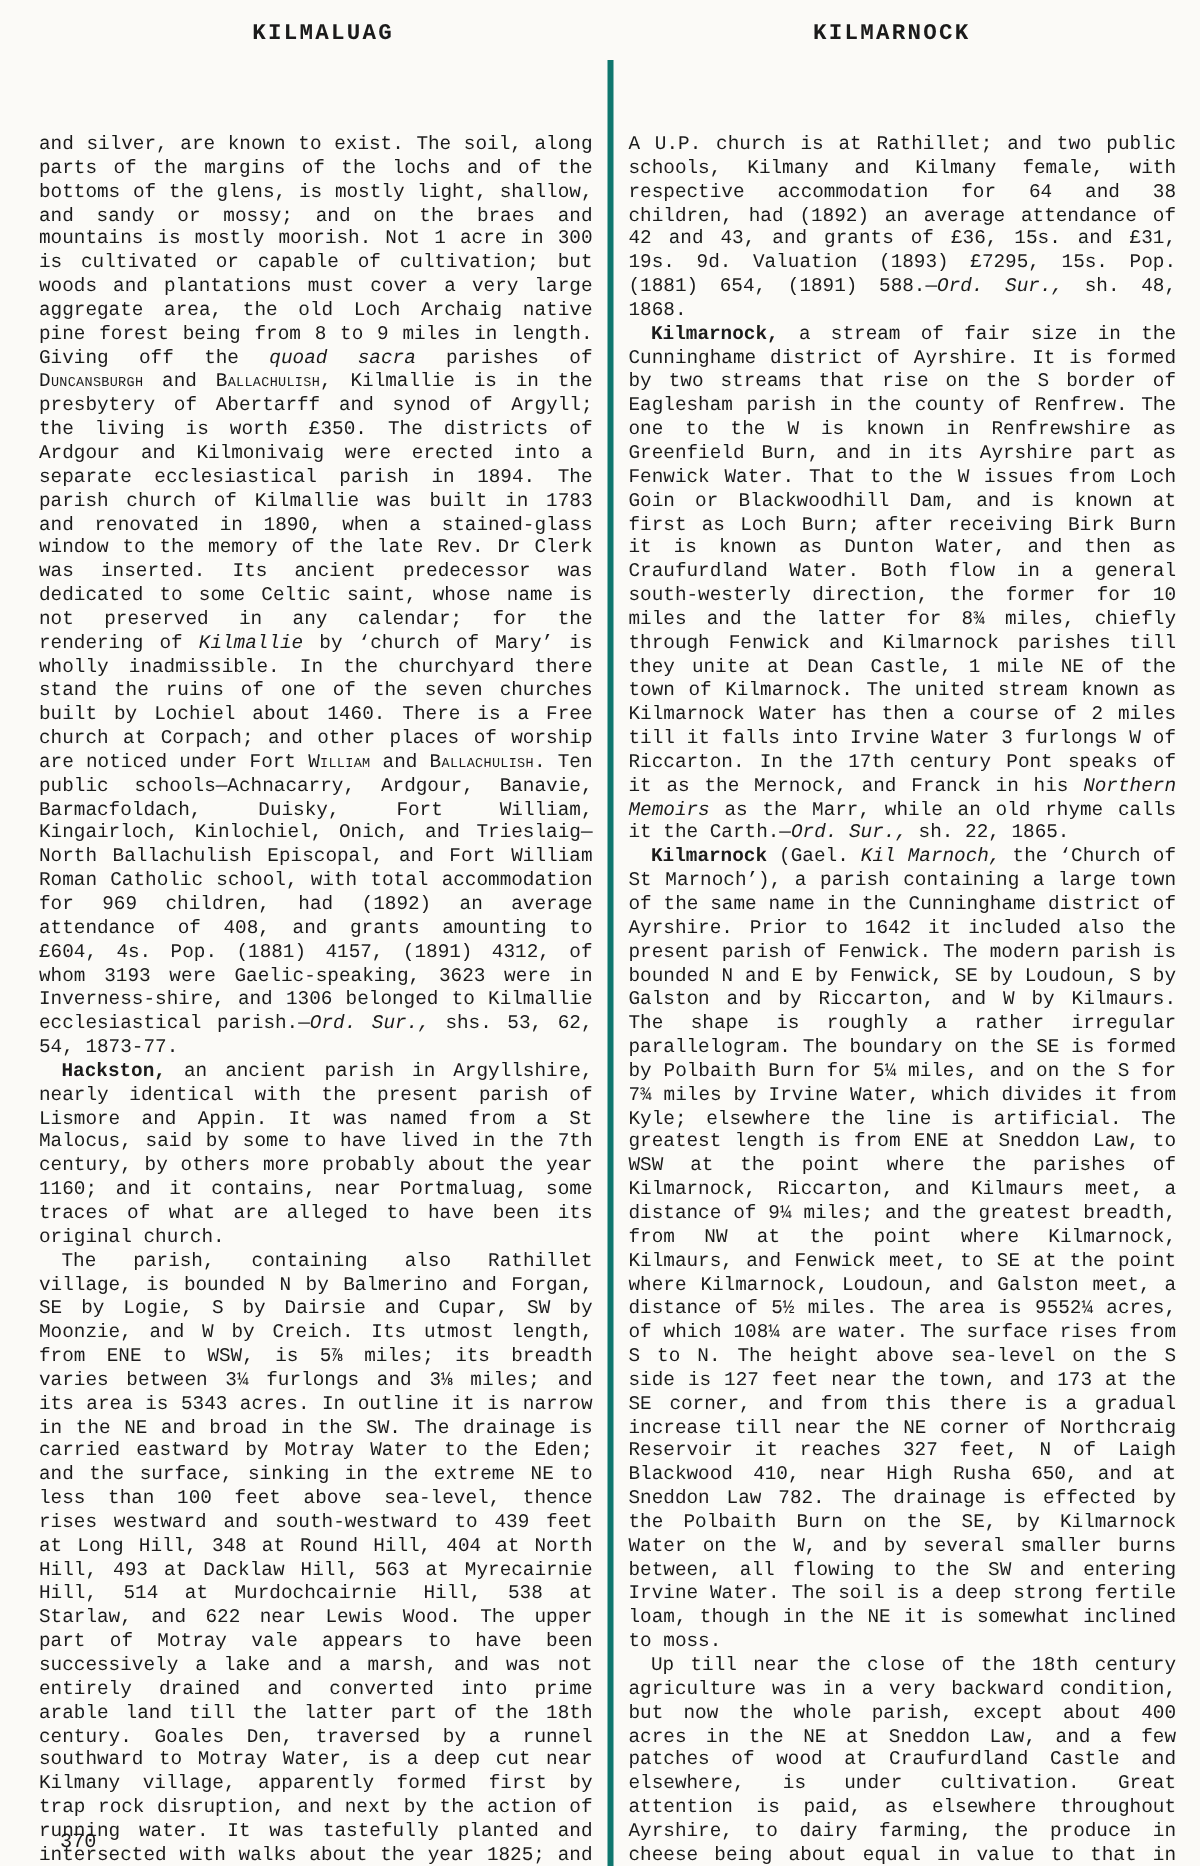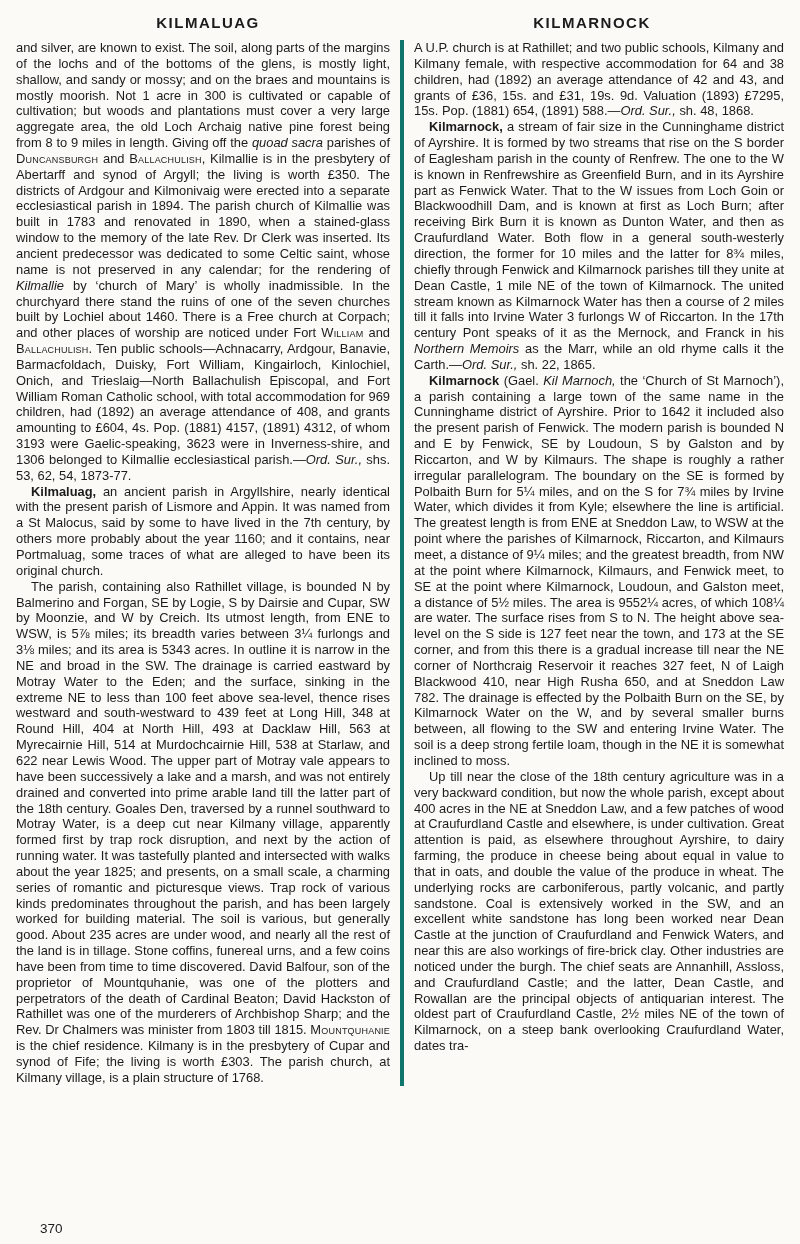--- a/index.html
+++ b/index.html
@@ -6,22 +6,22 @@
   body {
     width: 800px;
     height: 1244px;
     background: #fbfaf7;
     overflow: hidden;
   }
   .page {
     box-sizing: border-box;
     width: 800px;
     height: 1244px;
-    padding: 10px 16px 6px 16px;
-    font-family: Liberation Sans, sans-serif;
+    padding: 10px 16px 6px 26px;
+    font-family: Liberation Mono, monospace;
     color: #1b1b1b;
     position: relative;
   }
   .running-heads { display: flex; }
   .head {
     width: 50%;
     text-align: center;
     font-weight: bold;
     font-size: 15px;
     letter-spacing: 1.5px;
@@ -31,21 +31,21 @@
   .col {
     box-sizing: border-box;
     width: 50%;
     font-size: 12.9px;
     line-height: 15.85px;
     text-align: justify;
   }
   .col-left  { padding-right: 10px; }
   .col-right { padding-left: 10px; border-left: 4px solid #0f766e; }
   .para { margin: 0; text-indent: 15px; }
-  .para.noindent { text-indent: 0; }
+  .para.noindent { text-indent: 0; margin-top: 48px; }
   .i  { font-style: italic; }
   .b  { font-weight: bold; }
   .sc { font-variant: small-caps; letter-spacing: 0.2px; }
   .page-number {
     position: absolute;
     left: 40px;
     bottom: 8px;
     font-size: 13.5px;
   }
 </style>
@@ -55,21 +55,21 @@
 <div class="page">
 
   <header class="running-heads">
     <div class="head">KILMALUAG</div>
     <div class="head">KILMARNOCK</div>
   </header>
 
   <main class="columns">
     <section class="col col-left">
         <p class="para noindent"><span>and silver, are known to exist.  The soil, along parts of the margins of the lochs and of the bottoms of the glens, is mostly light, shallow, and sandy or mossy; and on the braes and mountains is mostly moorish.  Not 1 acre in 300 is cultivated or capable of cultivation; but woods and plantations must cover a very large aggregate area, the old Loch Archaig native pine forest being from 8 to 9 miles in length.  Giving off the </span><span class="i">quoad sacra</span><span> parishes of </span><span class="sc">Duncansburgh</span><span> and </span><span class="sc">Ballachulish</span><span>, Kilmallie is in the presbytery of Abertarff and synod of Argyll; the living is worth £350.  The districts of Ardgour and Kilmonivaig were erected into a separate ecclesiastical parish in 1894.  The parish church of Kilmallie was built in 1783 and renovated in 1890, when a stained-glass window to the memory of the late Rev. Dr Clerk was inserted.  Its ancient predecessor was dedicated to some Celtic saint, whose name is not preserved in any calendar; for the rendering of </span><span class="i">Kilmallie</span><span> by ‘church of Mary’ is wholly inadmissible.  In the churchyard there stand the ruins of one of the seven churches built by Lochiel about 1460.  There is a Free church at Corpach; and other places of worship are noticed under Fort </span><span class="sc">William</span><span> and </span><span class="sc">Ballachulish</span><span>.  Ten public schools—Achnacarry, Ardgour, Banavie, Barmacfoldach, Duisky, Fort William, Kingairloch, Kinlochiel, Onich, and Trieslaig—North Ballachulish Episcopal, and Fort William Roman Catholic school, with total accommodation for 969 children, had (1892) an average attendance of 408, and grants amounting to £604, 4s.  Pop. (1881) 4157, (1891) 4312, of whom 3193 were Gaelic-speaking, 3623 were in Inverness-shire, and 1306 belonged to Kilmallie ecclesiastical parish.—</span><span class="i">Ord. Sur.,</span><span> shs. 53, 62, 54, 1873-77.</span></p>
-        <p class="para"><span class="b">Kilmaluag,</span><span> an ancient parish in Argyllshire, nearly identical with the present parish of Lismore and Appin.  It was named from a St Malocus, said by some to have lived in the 7th century, by others more probably about the year 1160; and it contains, near Portmaluag, some traces of what are alleged to have been its original church.</span></p>
+        <p class="para"><span class="b">Hackston,</span><span> an ancient parish in Argyllshire, nearly identical with the present parish of Lismore and Appin.  It was named from a St Malocus, said by some to have lived in the 7th century, by others more probably about the year 1160; and it contains, near Portmaluag, some traces of what are alleged to have been its original church.</span></p>
         <p class="para"><span>The parish, containing also Rathillet village, is bounded N by Balmerino and Forgan, SE by Logie, S by Dairsie and Cupar, SW by Moonzie, and W by Creich.  Its utmost length, from ENE to WSW, is 5⅞ miles; its breadth varies between 3¼ furlongs and 3⅛ miles; and its area is 5343 acres.  In outline it is narrow in the NE and broad in the SW.  The drainage is carried eastward by Motray Water to the Eden; and the surface, sinking in the extreme NE to less than 100 feet above sea-level, thence rises westward and south-westward to 439 feet at Long Hill, 348 at Round Hill, 404 at North Hill, 493 at Dacklaw Hill, 563 at Myrecairnie Hill, 514 at Murdochcairnie Hill, 538 at Starlaw, and 622 near Lewis Wood.  The upper part of Motray vale appears to have been successively a lake and a marsh, and was not entirely drained and converted into prime arable land till the latter part of the 18th century.  Goales Den, traversed by a runnel southward to Motray Water, is a deep cut near Kilmany village, apparently formed first by trap rock disruption, and next by the action of running water.  It was tastefully planted and intersected with walks about the year 1825; and presents, on a small scale, a charming series of romantic and picturesque views.  Trap rock of various kinds predominates throughout the parish, and has been largely worked for building material.  The soil is various, but generally good.  About 235 acres are under wood, and nearly all the rest of the land is in tillage.  Stone coffins, funereal urns, and a few coins have been from time to time discovered.  David Balfour, son of the proprietor of Mountquhanie, was one of the plotters and perpetrators of the death of Cardinal Beaton; David Hackston of Rathillet was one of the murderers of Archbishop Sharp; and the Rev. Dr Chalmers was minister from 1803 till 1815.  </span><span class="sc">Mountquhanie</span><span> is the chief residence.  Kilmany is in the presbytery of Cupar and synod of Fife; the living is worth £303.  The parish church, at Kilmany village, is a plain structure of 1768.</span></p>
       </section>
     <section class="col col-right">
         <p class="para noindent"><span>A U.P. church is at Rathillet; and two public schools, Kilmany and Kilmany female, with respective accommodation for 64 and 38 children, had (1892) an average attendance of 42 and 43, and grants of £36, 15s. and £31, 19s. 9d.  Valuation (1893) £7295, 15s.  Pop. (1881) 654, (1891) 588.—</span><span class="i">Ord. Sur.,</span><span> sh. 48, 1868.</span></p>
         <p class="para"><span class="b">Kilmarnock,</span><span> a stream of fair size in the Cunninghame district of Ayrshire.  It is formed by two streams that rise on the S border of Eaglesham parish in the county of Renfrew.  The one to the W is known in Renfrewshire as Greenfield Burn, and in its Ayrshire part as Fenwick Water.  That to the W issues from Loch Goin or Blackwoodhill Dam, and is known at first as Loch Burn; after receiving Birk Burn it is known as Dunton Water, and then as Craufurdland Water.  Both flow in a general south-westerly direction, the former for 10 miles and the latter for 8¾ miles, chiefly through Fenwick and Kilmarnock parishes till they unite at Dean Castle, 1 mile NE of the town of Kilmarnock.  The united stream known as Kilmarnock Water has then a course of 2 miles till it falls into Irvine Water 3 furlongs W of Riccarton.  In the 17th century Pont speaks of it as the Mernock, and Franck in his </span><span class="i">Northern Memoirs</span><span> as the Marr, while an old rhyme calls it the Carth.—</span><span class="i">Ord. Sur.,</span><span> sh. 22, 1865.</span></p>
         <p class="para"><span class="b">Kilmarnock</span><span> (Gael. </span><span class="i">Kil Marnoch,</span><span> the ‘Church of St Marnoch’), a parish containing a large town of the same name in the Cunninghame district of Ayrshire.  Prior to 1642 it included also the present parish of Fenwick.  The modern parish is bounded N and E by Fenwick, SE by Loudoun, S by Galston and by Riccarton, and W by Kilmaurs.  The shape is roughly a rather irregular parallelogram.  The boundary on the SE is formed by Polbaith Burn for 5¼ miles, and on the S for 7¾ miles by Irvine Water, which divides it from Kyle; elsewhere the line is artificial.  The greatest length is from ENE at Sneddon Law, to WSW at the point where the parishes of Kilmarnock, Riccarton, and Kilmaurs meet, a distance of 9¼ miles; and the greatest breadth, from NW at the point where Kilmarnock, Kilmaurs, and Fenwick meet, to SE at the point where Kilmarnock, Loudoun, and Galston meet, a distance of 5½ miles.  The area is 9552¼ acres, of which 108¼ are water.  The surface rises from S to N.  The height above sea-level on the S side is 127 feet near the town, and 173 at the SE corner, and from this there is a gradual increase till near the NE corner of Northcraig Reservoir it reaches 327 feet, N of Laigh Blackwood 410, near High Rusha 650, and at Sneddon Law 782.  The drainage is effected by the Polbaith Burn on the SE, by Kilmarnock Water on the W, and by several smaller burns between, all flowing to the SW and entering Irvine Water.  The soil is a deep strong fertile loam, though in the NE it is somewhat inclined to moss.</span></p>
         <p class="para"><span>Up till near the close of the 18th century agriculture was in a very backward condition, but now the whole parish, except about 400 acres in the NE at Sneddon Law, and a few patches of wood at Craufurdland Castle and elsewhere, is under cultivation.  Great attention is paid, as elsewhere throughout Ayrshire, to dairy farming, the produce in cheese being about equal in value to that in oats, and double the value of the produce in wheat.  The underlying rocks are carboniferous, partly volcanic, and partly sandstone.  Coal is extensively worked in the SW, and an excellent white sandstone has long been worked near Dean Castle at the junction of Craufurdland and Fenwick Waters, and near this are also workings of fire-brick clay.  Other industries are noticed under the burgh.  The chief seats are Annanhill, Assloss, and Craufurdland Castle; and the latter, Dean Castle, and Rowallan are the principal objects of antiquarian interest.  The oldest part of Craufurdland Castle, 2½ miles NE of the town of Kilmarnock, on a steep bank overlooking Craufurdland Water, dates tra-</span></p>
       </section>
   </main>
 

